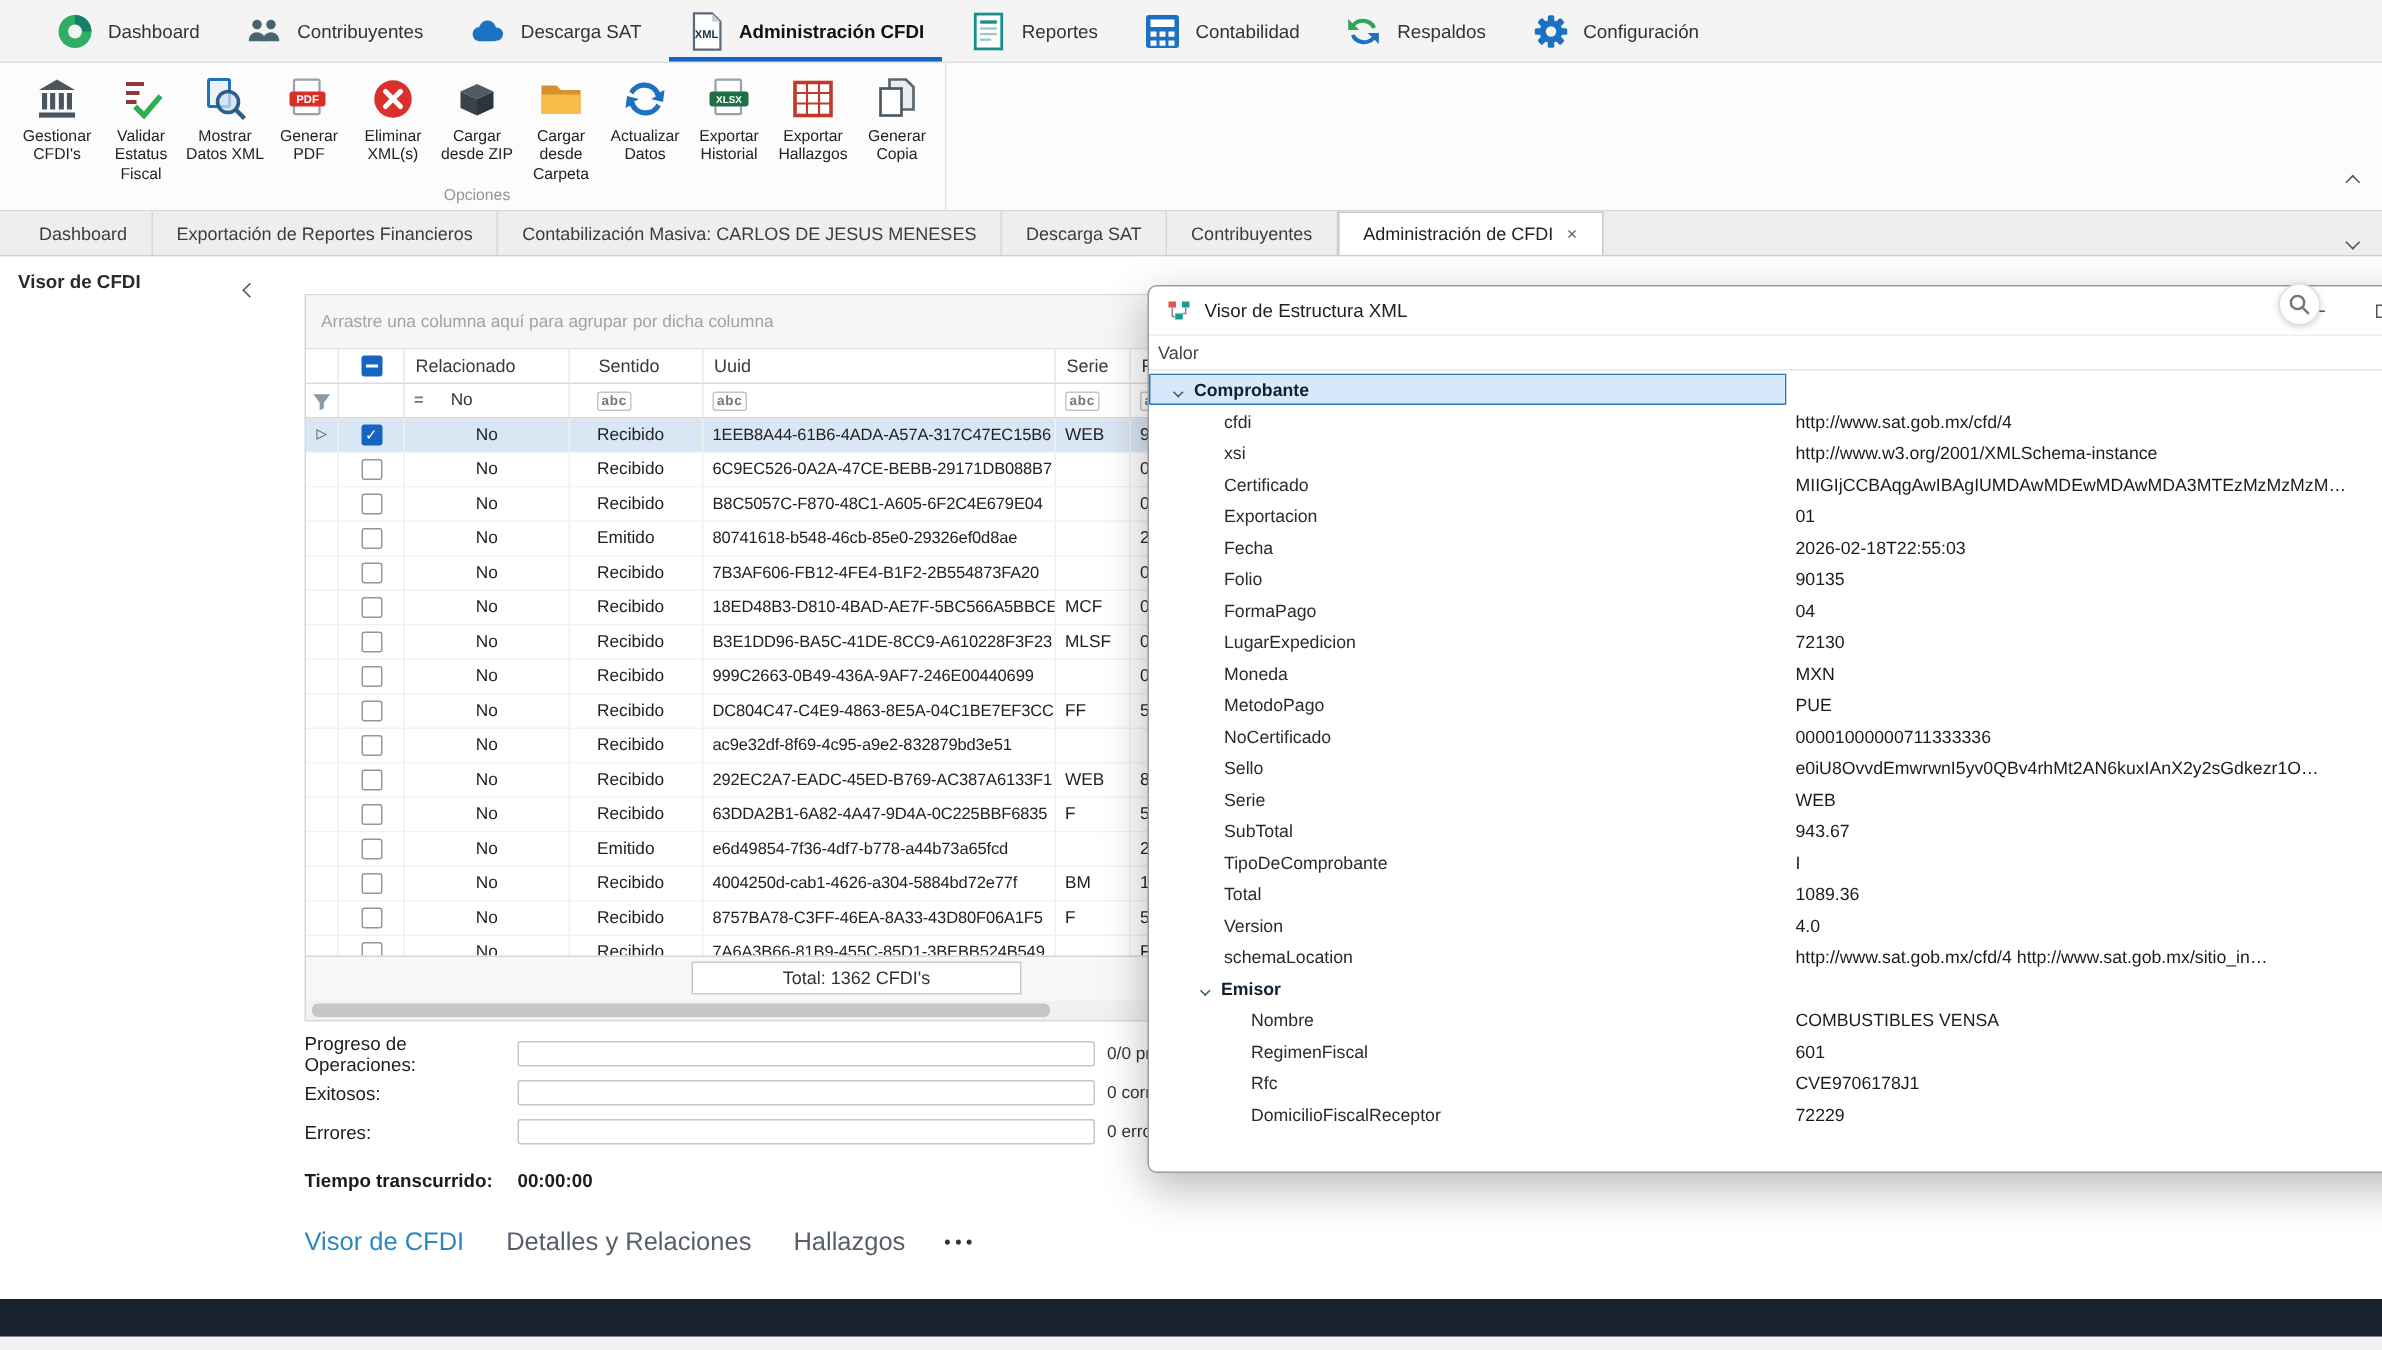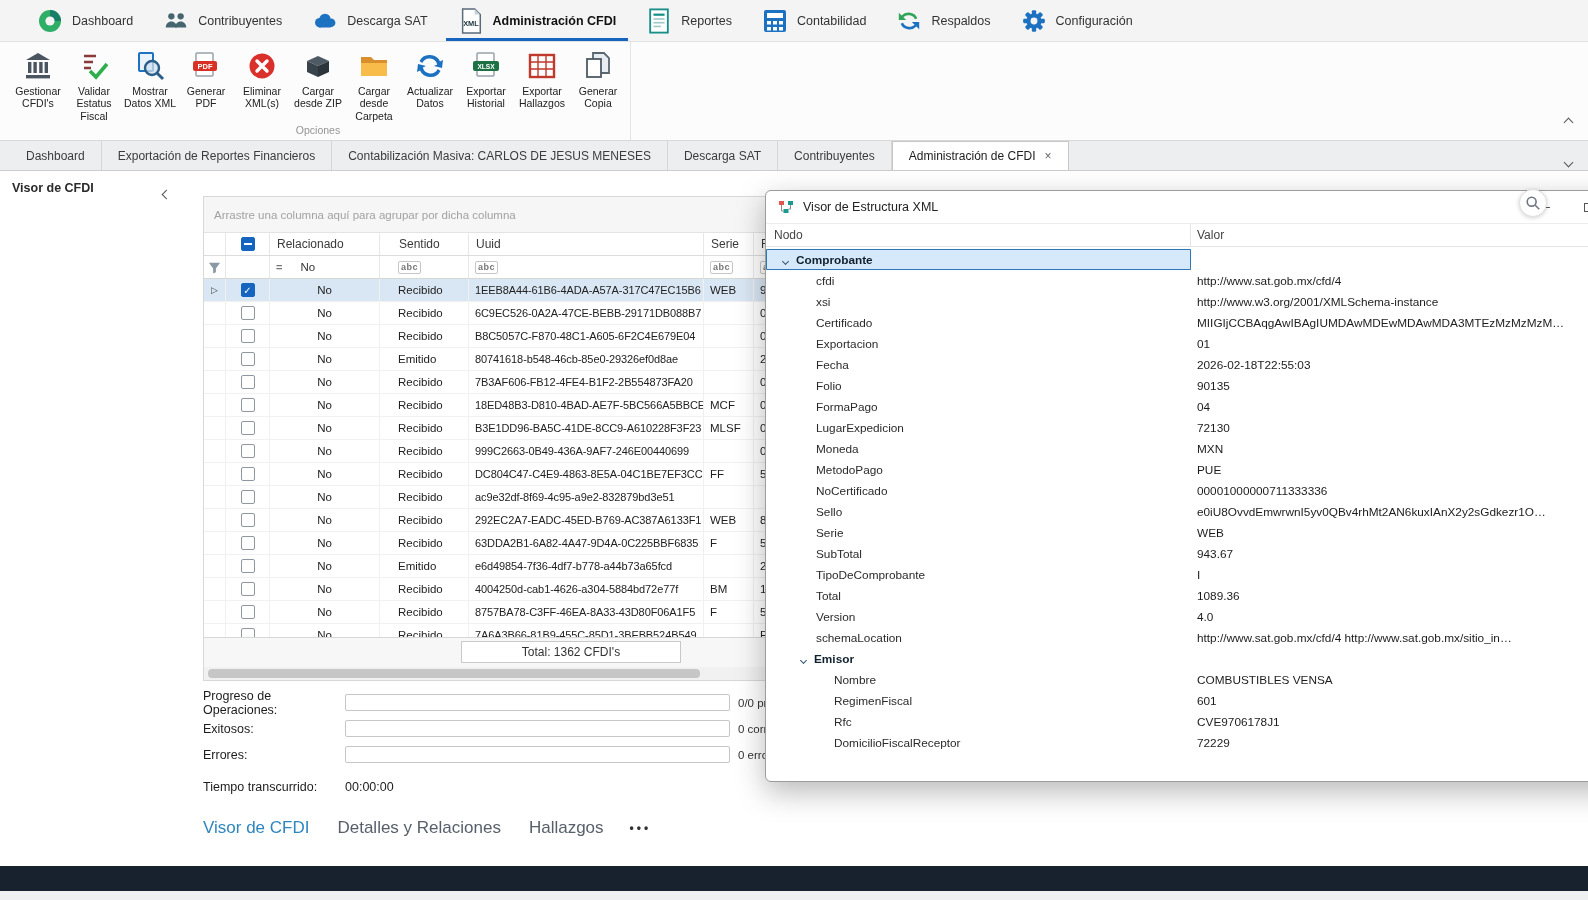--- a/index.html
+++ b/index.html
@@ -84,21 +84,21 @@
   .total-box { position:absolute; left:257px; top:3px; min-width:220px; text-align:center; background:#fff; border:1px solid #c9c9c9; padding:3px 14px; font-size:12px; color:#333; }
   .gscroll { height:13px; background:#f1f1f1; position:relative; }
   .gthumb { position:absolute; left:4px; top:2px; width:492px; height:9px; background:#c6c6c6; border-radius:4px; }
 
   
   .progress-area { position:absolute; left:203px; top:694px; z-index:0; }
   .prog-row { display:flex; align-items:center; height:17px; margin-bottom:9px; }
   .prog-label { width:142px; font-size:12.5px; color:#1c1c1c; }
   .prog-bar { width:385px; height:17px; background:#fff; border:1px solid #c6c6c6; border-radius:2px; }
   .prog-status { margin-left:8px; font-size:11.5px; color:#333; white-space:nowrap; }
-  .elapsed-row { position:absolute; left:203px; top:780px; display:flex; align-items:center; }
+  .elapsed-row { position:absolute; left:203px; top:780px; display:flex; align-items:center;font-weight:bold; }
   .elapsed-value { font-size:12.5px; color:#1c1c1c; }
 
   
   .bottom-tabs-wrap { position:absolute; left:203px; top:818px; display:flex; align-items:center; }
   .bottom-tabs { display:flex; gap:28px; align-items:center; }
   .btab { font-size:17px; color:#57606a; cursor:default; }
   .btab.active { color:#2e86c1; }
   .btab-more { margin-left:26px; font-size:12px; font-weight:bold; letter-spacing:3px; color:#333; }
 
   
@@ -732,21 +732,20 @@
       <span class="dlg-btn">
           <i class="mline"></i>
         </span>
       <span class="dlg-btn">
           <i class="mbox"></i>
         </span>
       <span class="dlg-btn close-btn"></span>
     </div>
   </div>
   <div class="dlg-colhead">
-    <div class="col-nodo">Nodo</div>
     <div class="col-valor">Valor</div>
   </div>
   <div class="dlg-tree">
 
     <div class="dlg-scroll">
         <span class="dthumb"></span>
       </div>
 
       <div class="tree-row group g0 selected">
         <div class="tree-node">

